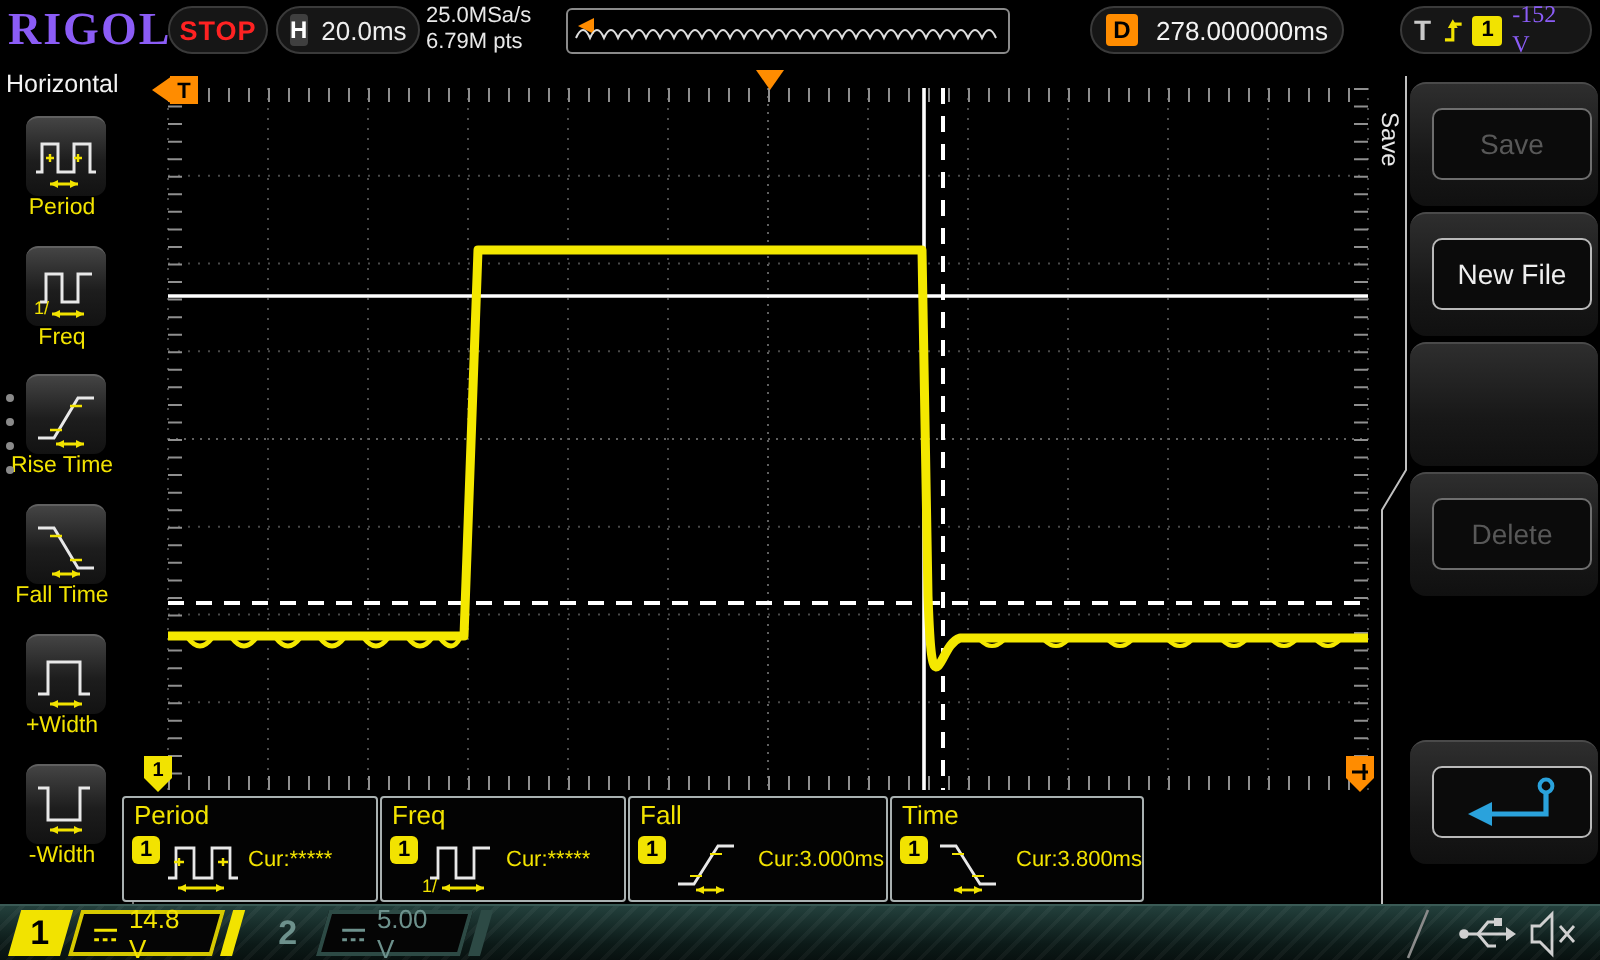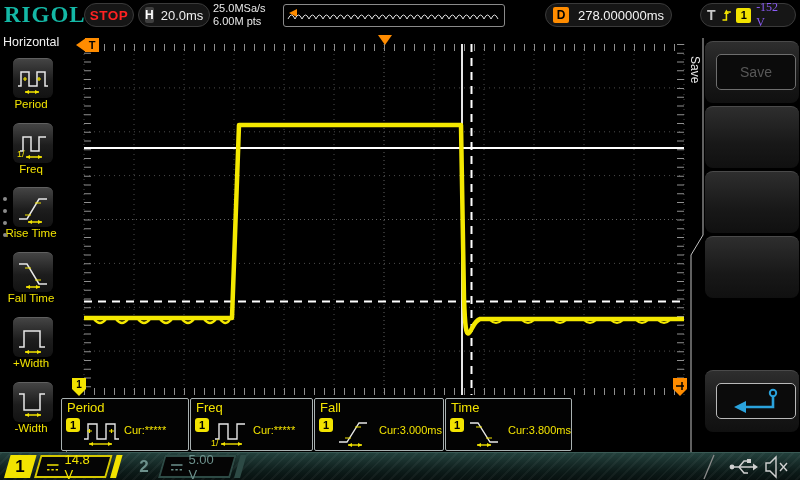--- a/index.html
+++ b/index.html
@@ -3,21 +3,21 @@
 <meta charset="utf-8">
 <style>
   html,body{margin:0;padding:0;background:#000;}
   #screen{position:relative;width:800px;height:480px;background:#000;overflow:hidden;
           font-family:"Liberation Sans",sans-serif;-webkit-font-smoothing:antialiased;}
   .abs{position:absolute;}
 
   
   #topbar{position:absolute;left:0;top:0;width:800px;height:30px;background:#000;border-bottom:1px solid #2c2c2c;}
   #logo{position:absolute;left:4px;top:2px;font-family:"Liberation Serif",serif;font-weight:bold;
-        font-size:23px;letter-spacing:1px;color:#14b8a6;}
+        font-size:23px;letter-spacing:1px;color:#8b5cf6;}
   .tbox{position:absolute;top:3px;height:24px;background:#161616;border:1px solid #3a3a3a;border-radius:12px;
         display:flex;align-items:center;box-sizing:border-box;}
   #stop-box{left:84px;width:50px;justify-content:center;}
   #stop-box span{color:#ff2222;font-weight:bold;font-size:13.5px;letter-spacing:.5px;}
   #h-box{left:138px;width:72px;padding:0 6px;gap:7px;}
   .chip{display:inline-flex;align-items:center;justify-content:center;border-radius:2px;font-weight:bold;}
   #h-chip{width:15px;height:16px;background:#3f3f3f;color:#fff;font-size:12px;}
   #h-box .val{color:#eee;font-size:13px;}
   #rates{position:absolute;left:213px;top:2px;color:#e8e8e8;font-size:11px;line-height:13px;}
   #preview{left:283px;top:4px;width:220px;height:21px;background:#000;border:1px solid #8a8a8a;border-radius:3px;position:absolute;}
@@ -92,21 +92,21 @@
       <span>STOP</span>
     </div>
 
     <div class="tbox" id="h-box">
       <span class="chip" id="h-chip">H</span>
       <span class="val">20.0ms</span>
     </div>
 
     <div id="rates">
       <div>25.0MSa/s</div>
-      <div>6.00M pts</div>
+      <div>6.79M pts</div>
     </div>
 
     <div id="preview">
       <svg width="218" height="19" viewBox="0 0 218 19">
         <polygon points="13,4 13,12 5,8" fill="#ff8c00"></polygon>
         <path d="M4 14 q3.5 -8 7 0 q3.5 -8 7 0 q3.5 -8 7 0 q3.5 -8 7 0 q3.5 -8 7 0 q3.5 -8 7 0 q3.5 -8 7 0 q3.5 -8 7 0 q3.5 -8 7 0 q3.5 -8 7 0 q3.5 -8 7 0 q3.5 -8 7 0 q3.5 -8 7 0 q3.5 -8 7 0 q3.5 -8 7 0 q3.5 -8 7 0 q3.5 -8 7 0 q3.5 -8 7 0 q3.5 -8 7 0 q3.5 -8 7 0 q3.5 -8 7 0 q3.5 -8 7 0 q3.5 -8 7 0 q3.5 -8 7 0 q3.5 -8 7 0 q3.5 -8 7 0 q3.5 -8 7 0 q3.5 -8 7 0 q3.5 -8 7 0 q3.5 -8 7 0" fill="none" stroke="#ddd" stroke-width="1"></path>
       </svg>
     </div>
 
     <div class="tbox" id="d-box">
@@ -269,24 +269,26 @@
   <div id="rightmenu">
     <svg class="abs" style="left:0;top:0" width="112" height="450" viewBox="0 0 112 450">
       <path d="M15 8 V205 L3 225 V443" fill="none" stroke="#c0c0c0" stroke-width="1"></path>
     </svg>
     <div id="save-tab">Save</div>
 
     <div class="cap" style="top:11px"></div>
     <div class="key off" style="top:24px">Save</div>
 
     <div class="cap" style="top:76px"></div>
+    <div class="key on" style="top:89px">New File</div>
 
     <div class="cap" style="top:141px"></div>
 
     <div class="cap" style="top:206px"></div>
+    <div class="key off" style="top:219px">Delete</div>
 
     <div class="cap" style="top:340px"></div>
     <div class="key on" style="top:353px">
       <svg width="58" height="30" viewBox="0 0 58 30">
         <circle cx="46" cy="7" r="3.2" fill="none" stroke="#2aa2dc" stroke-width="2"></circle>
         <path d="M46 10 V21 H18" fill="none" stroke="#2aa2dc" stroke-width="2.6"></path>
         <polygon points="19,15 19,27 7,21" fill="#2aa2dc"></polygon>
       </svg>
     </div>
   </div>

